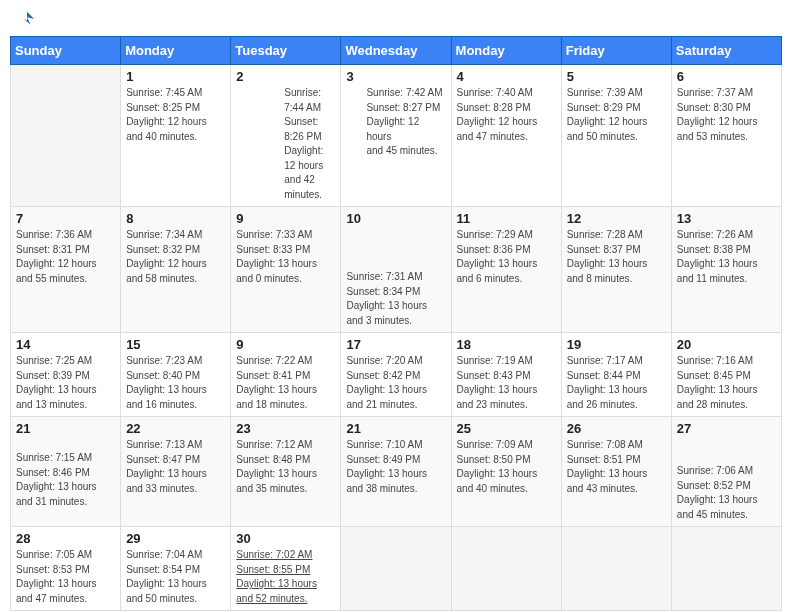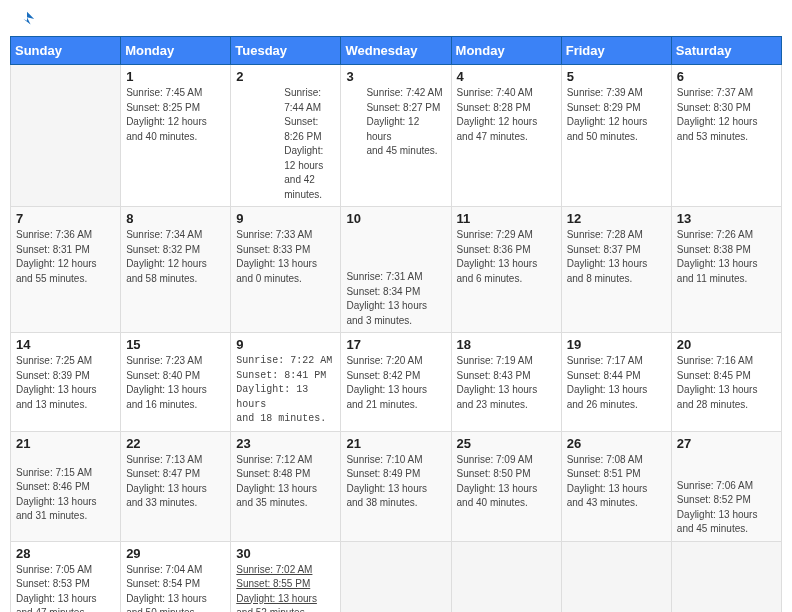--- a/index.html
+++ b/index.html
@@ -235,21 +235,21 @@
         </td>
         <td>
           <div class="day-number">15</div>
           <div class="day-info" style="white-space: pre-line;">Sunrise: 7:23 AM
 Sunset: 8:40 PM
 Daylight: 13 hours
 and 16 minutes.</div>
         </td>
         <td>
           <div class="day-number">9</div>
-          <div class="day-info" style="white-space: pre-line; font-family: Liberation Mono, monospace;">Sunrise: 7:22 AM
+          <div class="day-info" style="white-space: pre-line;">Sunrise: 7:22 AM
 Sunset: 8:41 PM
 Daylight: 13 hours
 and 18 minutes.</div>
         </td>
         <td>
           <div class="day-number">17</div>
           <div class="day-info" style="white-space: pre-line;">Sunrise: 7:20 AM
 Sunset: 8:42 PM
 Daylight: 13 hours
 and 21 minutes.</div>

